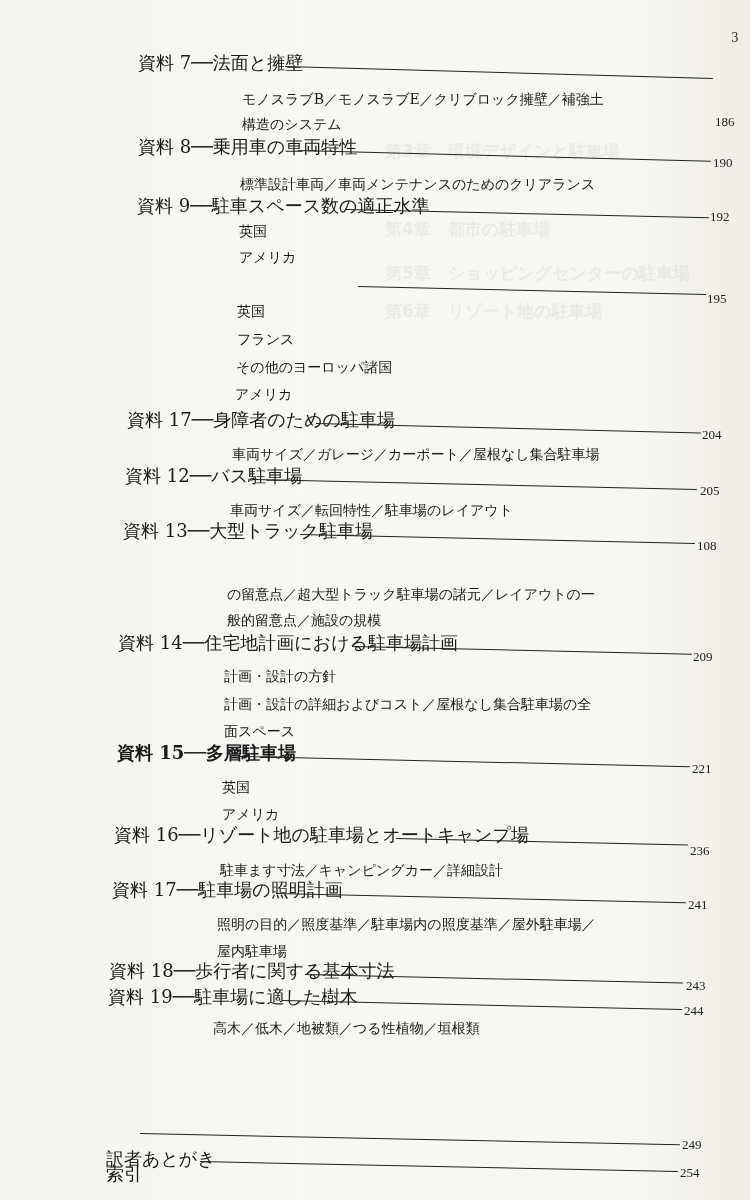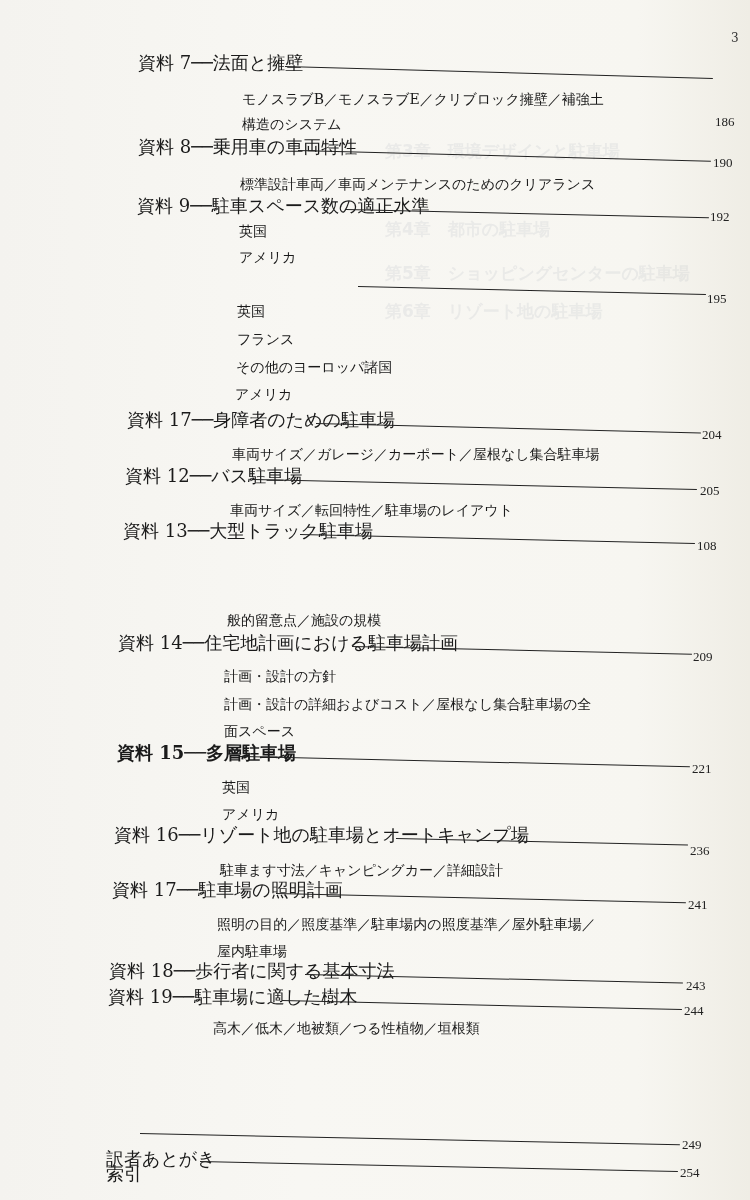--- a/index.html
+++ b/index.html
@@ -79,20 +79,21 @@
   <div class="sub" style="left:232px; top:445px;">車両サイズ／ガレージ／カーポート／屋根なし集合駐車場</div>
 
   <div class="entry" style="left:125px; top:467px;">資料 12──バス駐車場</div>
   <div class="leader" style="left:252px; top:479px; width:445px; transform:rotate(1.3deg);"></div>
   <div class="pnum" style="left:700px; top:483px;">205</div>
   <div class="sub" style="left:230px; top:501px;">車両サイズ／転回特性／駐車場のレイアウト</div>
 
   <div class="entry" style="left:123px; top:522px;">資料 13──大型トラック駐車場</div>
   <div class="leader" style="left:300px; top:534px; width:395px; transform:rotate(1.3deg);"></div>
   <div class="pnum" style="left:697px; top:538px;">108</div>
+  <div class="sub" style="left:227px; top:585px;">の留意点／超大型トラック駐車場の諸元／レイアウトの一</div>
   <div class="sub" style="left:227px; top:611px;">般的留意点／施設の規模</div>
 
   <div class="entry" style="left:118px; top:634px;">資料 14──住宅地計画における駐車場計画</div>
   <div class="leader" style="left:352px; top:646px; width:340px; transform:rotate(1.3deg);"></div>
   <div class="pnum" style="left:693px; top:649px;">209</div>
   <div class="sub" style="left:224px; top:667px;">計画・設計の方針</div>
   <div class="sub" style="left:224px; top:695px;">計画・設計の詳細およびコスト／屋根なし集合駐車場の全</div>
   <div class="sub" style="left:224px; top:722px;">面スペース</div>
 
   <div class="entry" style="left:117px; top:744px;font-weight:bold;">資料 15──多層駐車場</div>

